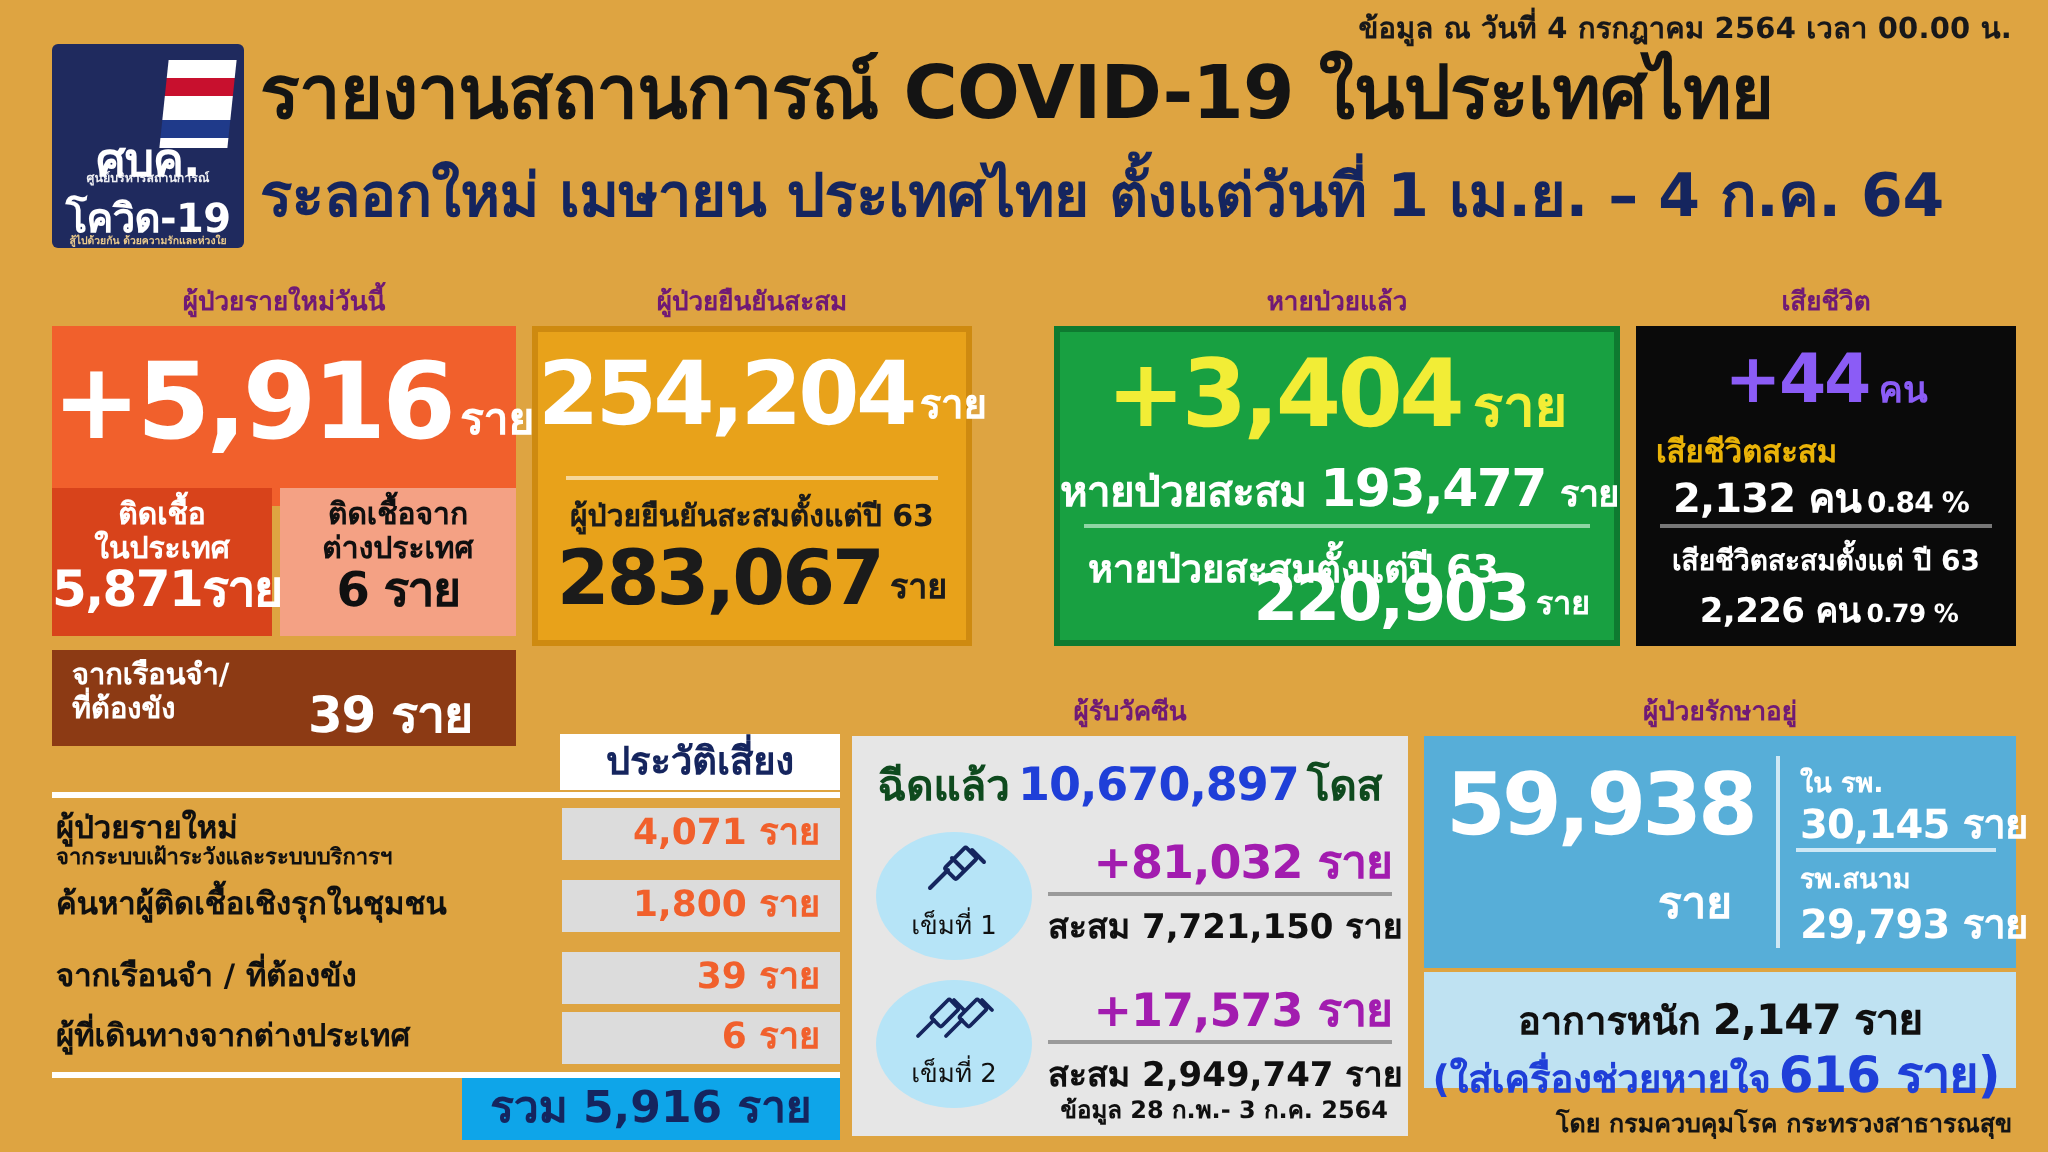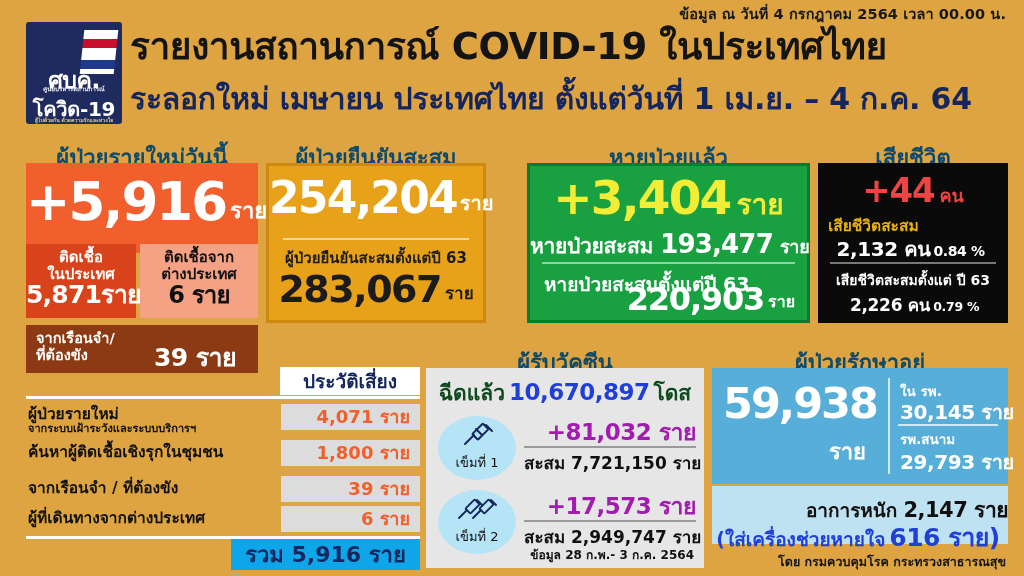--- a/index.html
+++ b/index.html
@@ -46,21 +46,21 @@
     left:130px;top:26px;width:890px;font-size:37px;font-weight:800;
     color:#141414;letter-spacing:-.4px;line-height:1.12;white-space:nowrap;
   }
   #title2{
     left:130px;top:82px;width:890px;font-size:30px;font-weight:800;
     color:#15255E;letter-spacing:-.2px;line-height:1.15;white-space:nowrap;
   }
 
   
   .caption{
-    font-size:22px;font-weight:800;color:#0c4a6e;white-space:nowrap;
+    font-size:13px;font-weight:800;color:#701a75;white-space:nowrap;
   }
 
   
   #newcases-box{left:26px;top:163px;width:232px;height:90px;background:#F1602C;}
   #newcases-big{
     position:absolute;left:0;right:10px;top:12px;text-align:center;
     color:#ffffff;font-size:53px;font-weight:800;letter-spacing:-2px;
     line-height:1;white-space:nowrap;
   }
   #newcases-big small{font-size:22px;font-weight:800;letter-spacing:0;
@@ -115,21 +115,21 @@
   #rec-rule{position:absolute;left:12px;right:12px;top:96px;height:2px;background:#8FD5A4;}
   #rec-sub{position:absolute;left:14px;top:103px;color:#fff;font-size:19px;
     font-weight:800;white-space:nowrap;}
   #rec-total{position:absolute;right:12px;bottom:5px;color:#fff;font-size:32px;
     font-weight:800;letter-spacing:-1.2px;line-height:1;white-space:nowrap;}
   #rec-total small{font-size:16px;letter-spacing:0;margin-left:4px;vertical-align:3px;}
 
   
   #dead-box{left:818px;top:163px;width:190px;height:160px;background:#0A0A0A;}
   #dead-today{position:absolute;left:0;right:0;top:10px;text-align:center;
-    color:#ef4444;font-size:34px;font-weight:800;letter-spacing:-1.2px;
+    color:#8b5cf6;font-size:34px;font-weight:800;letter-spacing:-1.2px;
     line-height:1;white-space:nowrap;}
   #dead-today small{font-size:18px;letter-spacing:0;margin-left:5px;}
   #dead-sub{position:absolute;left:10px;top:50px;color:#eab308;font-size:15.5px;
     font-weight:800;white-space:nowrap;}
   #dead-val{position:absolute;left:0;right:8px;top:70px;text-align:center;
     color:#fff;font-size:20px;font-weight:800;letter-spacing:-.4px;white-space:nowrap;}
   #dead-val span{font-size:14px;margin-left:3px;}
   #dead-rule{position:absolute;left:12px;right:12px;top:99px;height:1.5px;background:#777;}
   #dead-sub2{position:absolute;left:0;right:0;top:106px;text-align:center;
     color:#fff;font-size:14px;font-weight:800;white-space:nowrap;}
@@ -190,21 +190,21 @@
     font-weight:800;white-space:nowrap;}
   #act-r1v{position:absolute;left:188px;top:28px;color:#fff;font-size:20px;
     font-weight:800;letter-spacing:-.4px;white-space:nowrap;}
   #act-hr{position:absolute;left:186px;right:10px;top:56px;height:2px;background:#cfe8f5;}
   #act-r2l{position:absolute;left:188px;top:60px;color:#fff;font-size:13.5px;
     font-weight:800;white-space:nowrap;}
   #act-r2v{position:absolute;left:188px;top:78px;color:#fff;font-size:20px;
     font-weight:800;letter-spacing:-.4px;white-space:nowrap;}
 
   #sev-box{left:712px;top:486px;width:296px;height:58px;background:#BFE2F2;}
-  #sev-l1{position:absolute;left:0;right:0;top:7px;text-align:right;
+  #sev-l1{position:absolute;left:0;right:0;top:7px;text-align:center;
     color:#101010;font-size:19px;font-weight:800;white-space:nowrap;}
   #sev-l1 b{font-size:21px;letter-spacing:-.5px;margin-left:6px;}
   #sev-l2{position:absolute;left:0;right:0;top:31px;text-align:center;
     color:#1F3FD8;font-size:19px;font-weight:800;white-space:nowrap;}
   #sev-l2 b{font-size:25px;letter-spacing:-.5px;margin:0 4px;}
 
   #credit{right:18px;bottom:4px;color:#141414;font-size:12.5px;font-weight:800;
     white-space:nowrap;}
 </style>
 </head>

